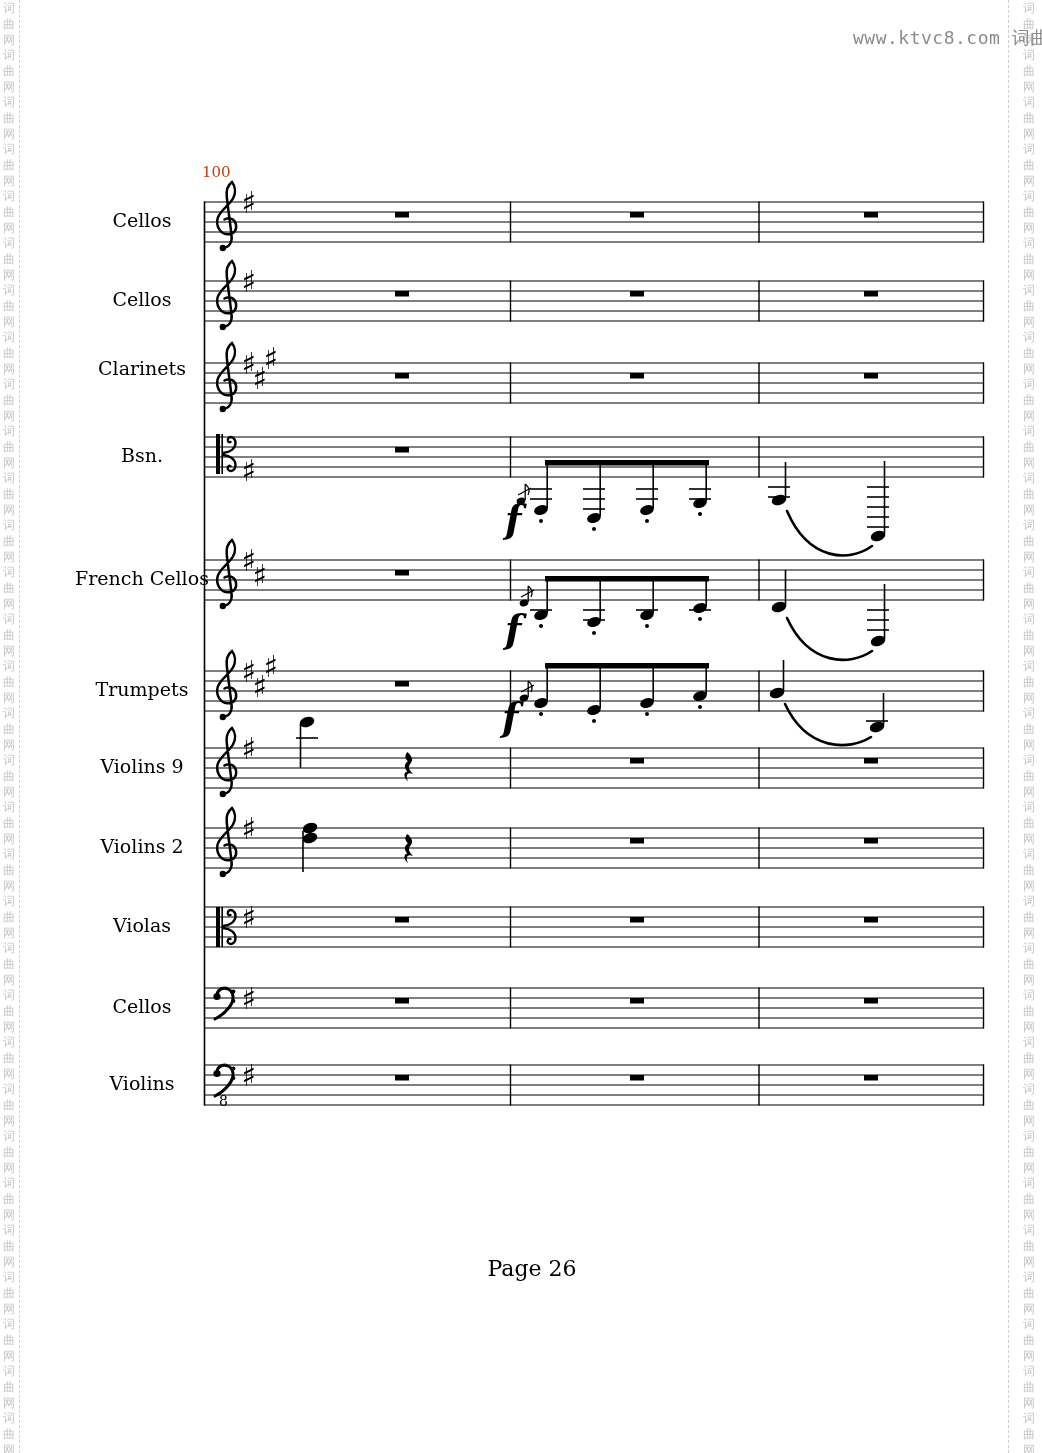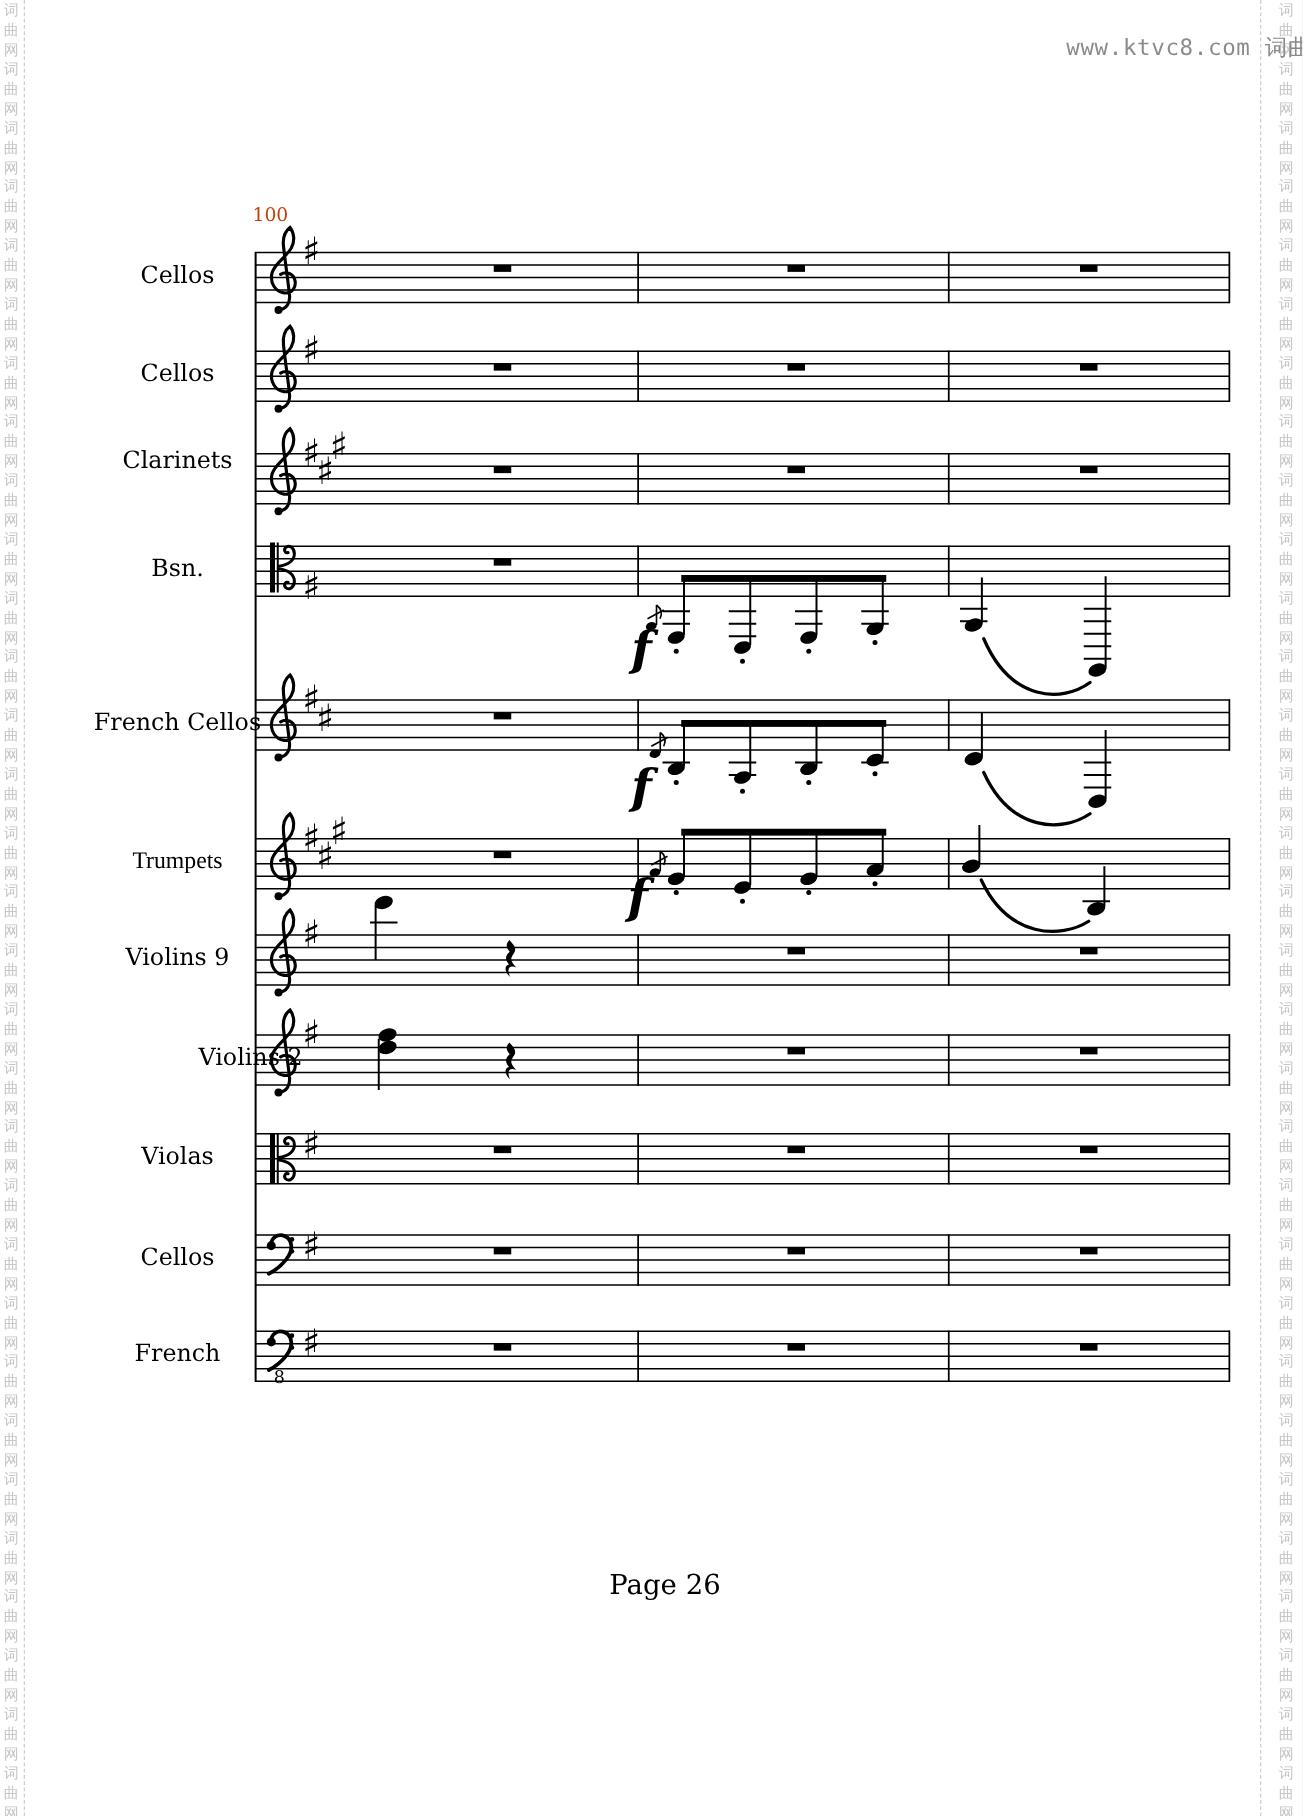--- a/index.html
+++ b/index.html
@@ -568,24 +568,24 @@
       </g>
       <line x1="204.5" y1="201.5" x2="204.5" y2="1105.5" stroke="#000000" stroke-width="1.6"></line>
     </svg>
 
   <div id="labels">
       <div class="instr-label" style="top: 209px;">Cellos</div>
       <div class="instr-label" style="top: 288px;">Cellos</div>
       <div class="instr-label" style="top: 357px;">Clarinets</div>
       <div class="instr-label" style="top: 444px;">Bsn.</div>
       <div class="instr-label" style="top: 567px;">French Cellos</div>
-      <div class="instr-label" style="top: 678px; font-family: Liberation Serif, serif;">Trumpets</div>
+      <div class="instr-label" style="top: 678px;">Trumpets</div>
       <div class="instr-label" style="top: 755px;">Violins 9</div>
-      <div class="instr-label" style="top: 835px; text-align: right;">Violins 2</div>
+      <div class="instr-label" style="top: 835px;">Violins 2</div>
       <div class="instr-label" style="top: 914px;">Violas</div>
       <div class="instr-label" style="top: 995px;">Cellos</div>
-      <div class="instr-label" style="top: 1072px;">French</div>
+      <div class="instr-label" style="top: 1072px;">Violins</div>
     </div>
 
   <div class="page-label">Page 26</div>
 
 
 </div>
 
 </body></html>

